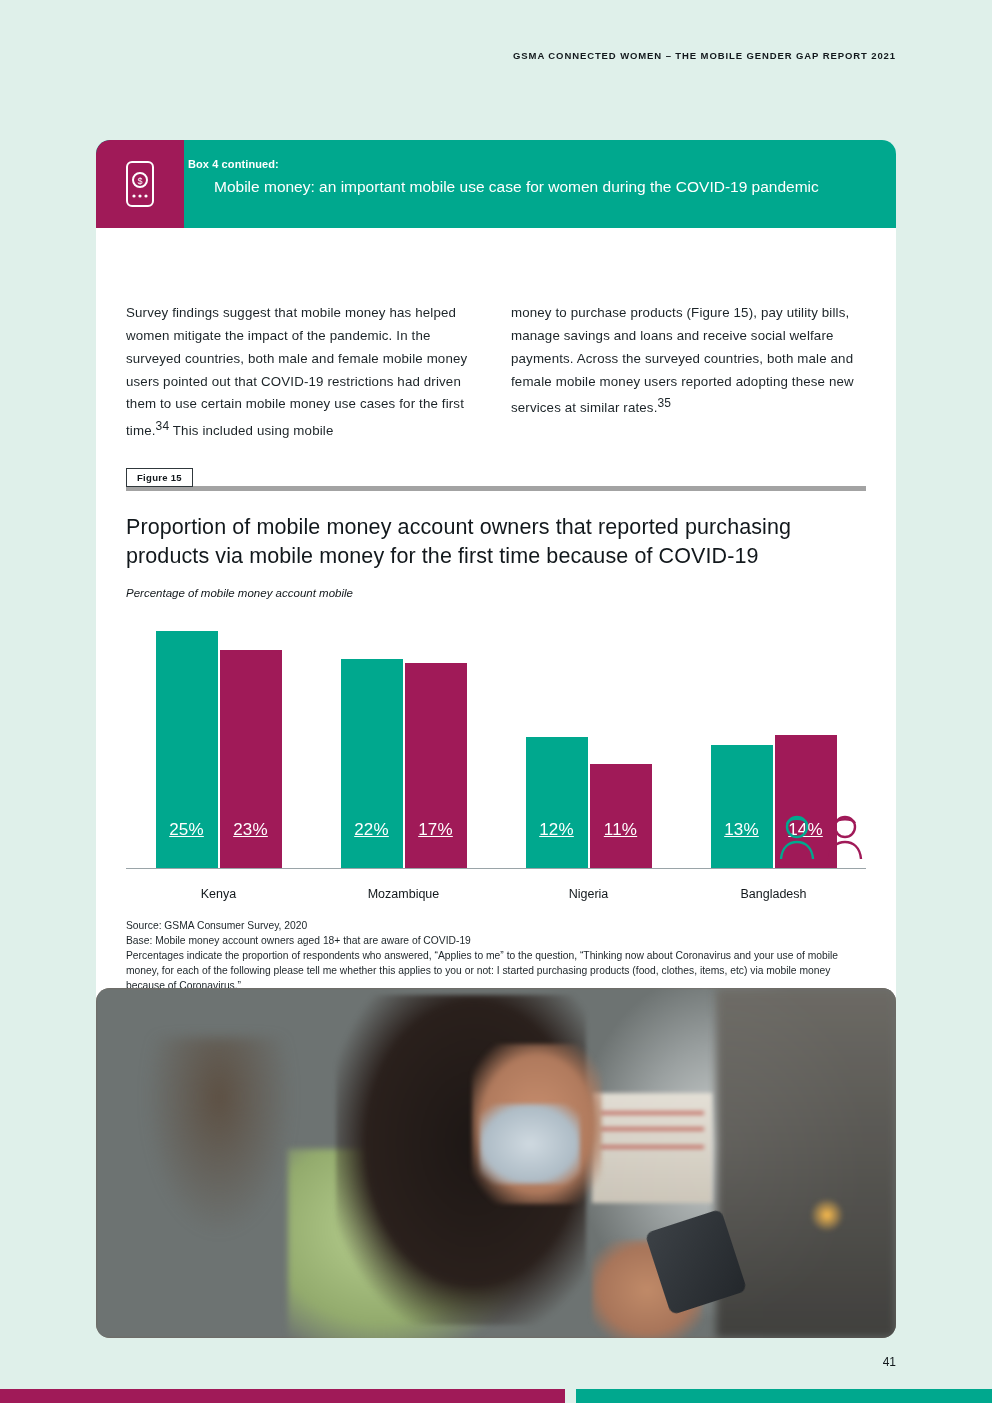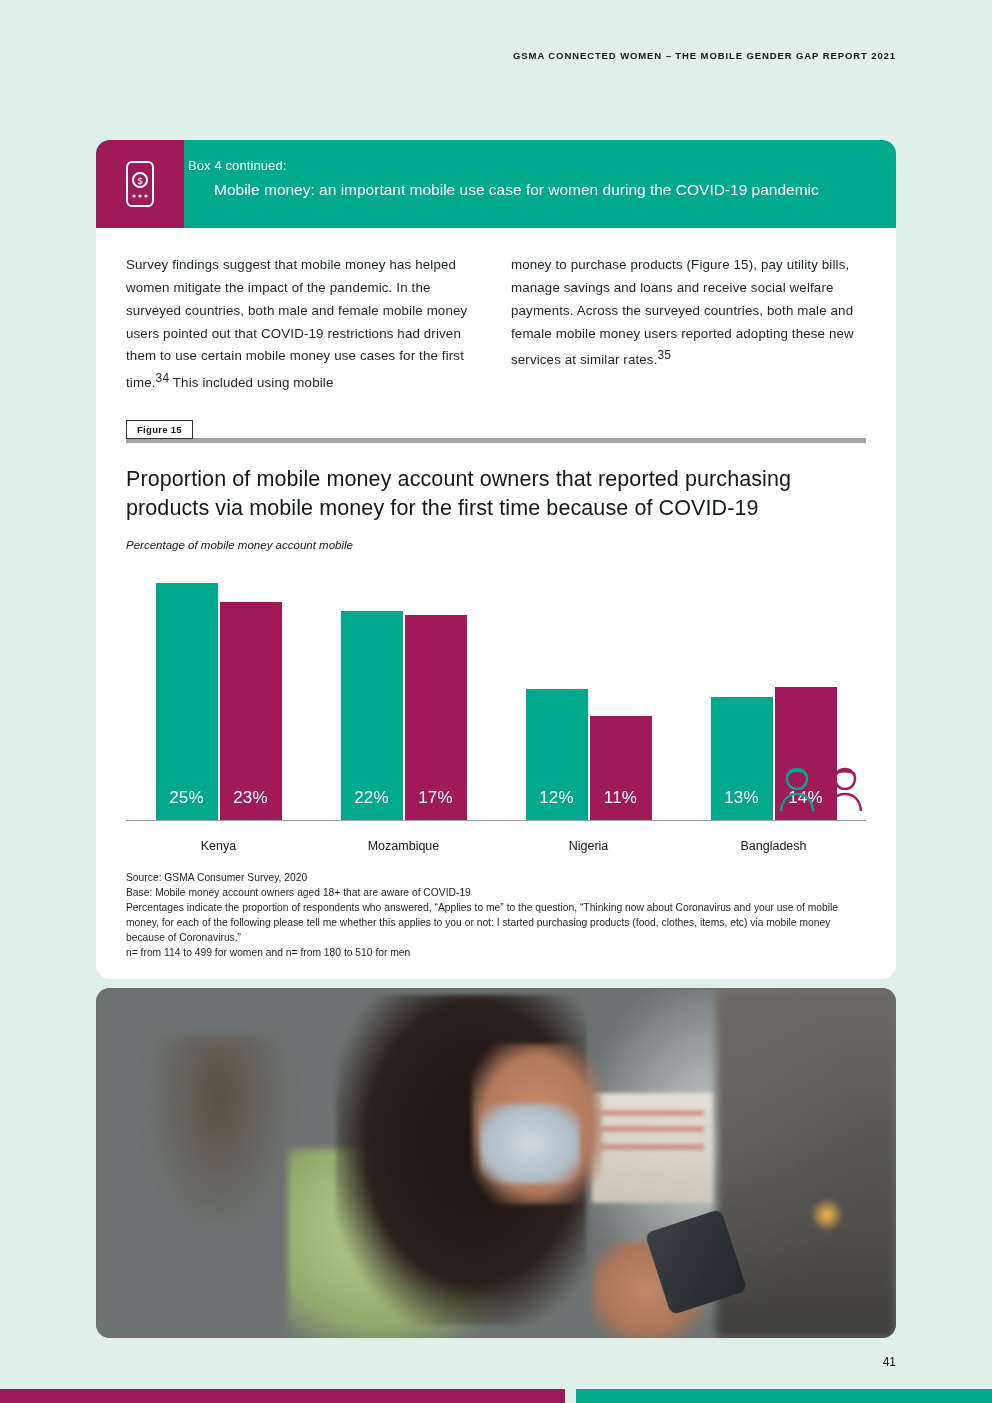--- a/index.html
+++ b/index.html
@@ -31,29 +31,30 @@
   .box-icon-wrap {
     width:88px; flex:0 0 88px;
     background:#a01a58;
     align-self:stretch;
     display:flex; align-items:center; justify-content:center;
     border-top-left-radius:14px;
   }
   .phone-ic { width:34px; height:48px; }
   .box-head-text { padding:18px 24px 18px 4px; color:#ffffff; }
   .box-cont {
-    font-size:13px; font-weight:normal; margin-bottom:6px; letter-spacing:0.1px;
+    font-size:11px; font-weight:bold; margin-bottom:6px; letter-spacing:0.1px;
   }
   .box-title {
     font-size:15.5px; line-height:1.45; font-weight:400;margin-left:26px;
   }
   
   .body-cols {
     display:flex; gap:30px;
     padding:26px 30px 6px 30px;
+    margin-top:48px;
   }
   .body-col {
     flex:1; font-size:13.3px; line-height:1.72; color:#1c2428;
     letter-spacing:0.15px;
   }
   sup { font-size:12px; }
   
   .fig-row {
     margin:16px 30px 0 30px;
     border-bottom:5px solid #a3a3a3;
@@ -98,22 +99,23 @@
     position:relative;
   }
   .bar {
     width:62px;
     position:relative;
     display:flex; align-items:flex-end; justify-content:center;
   }
   .bar.female { background:#00a88e; }
   .bar.male { background:#a01a58;text-align:center; }
   .bar span {
-    color:#ffffff; font-size:17px; padding-bottom:12px;
+    color:#ffffff; font-size:17px; padding-bottom:28px;
     letter-spacing:0.2px;
+    text-decoration:underline;
   }
   .cat-labels {
     position:absolute; left:0; right:0; bottom:12px;
     display:flex;
   }
   .cat { flex:1; text-align:center; font-size:12.5px; color:#12181c; }
   .legend-icons {
     position:absolute; right:2px; bottom:52px;
     display:flex; gap:10px; align-items:flex-end;
   }

